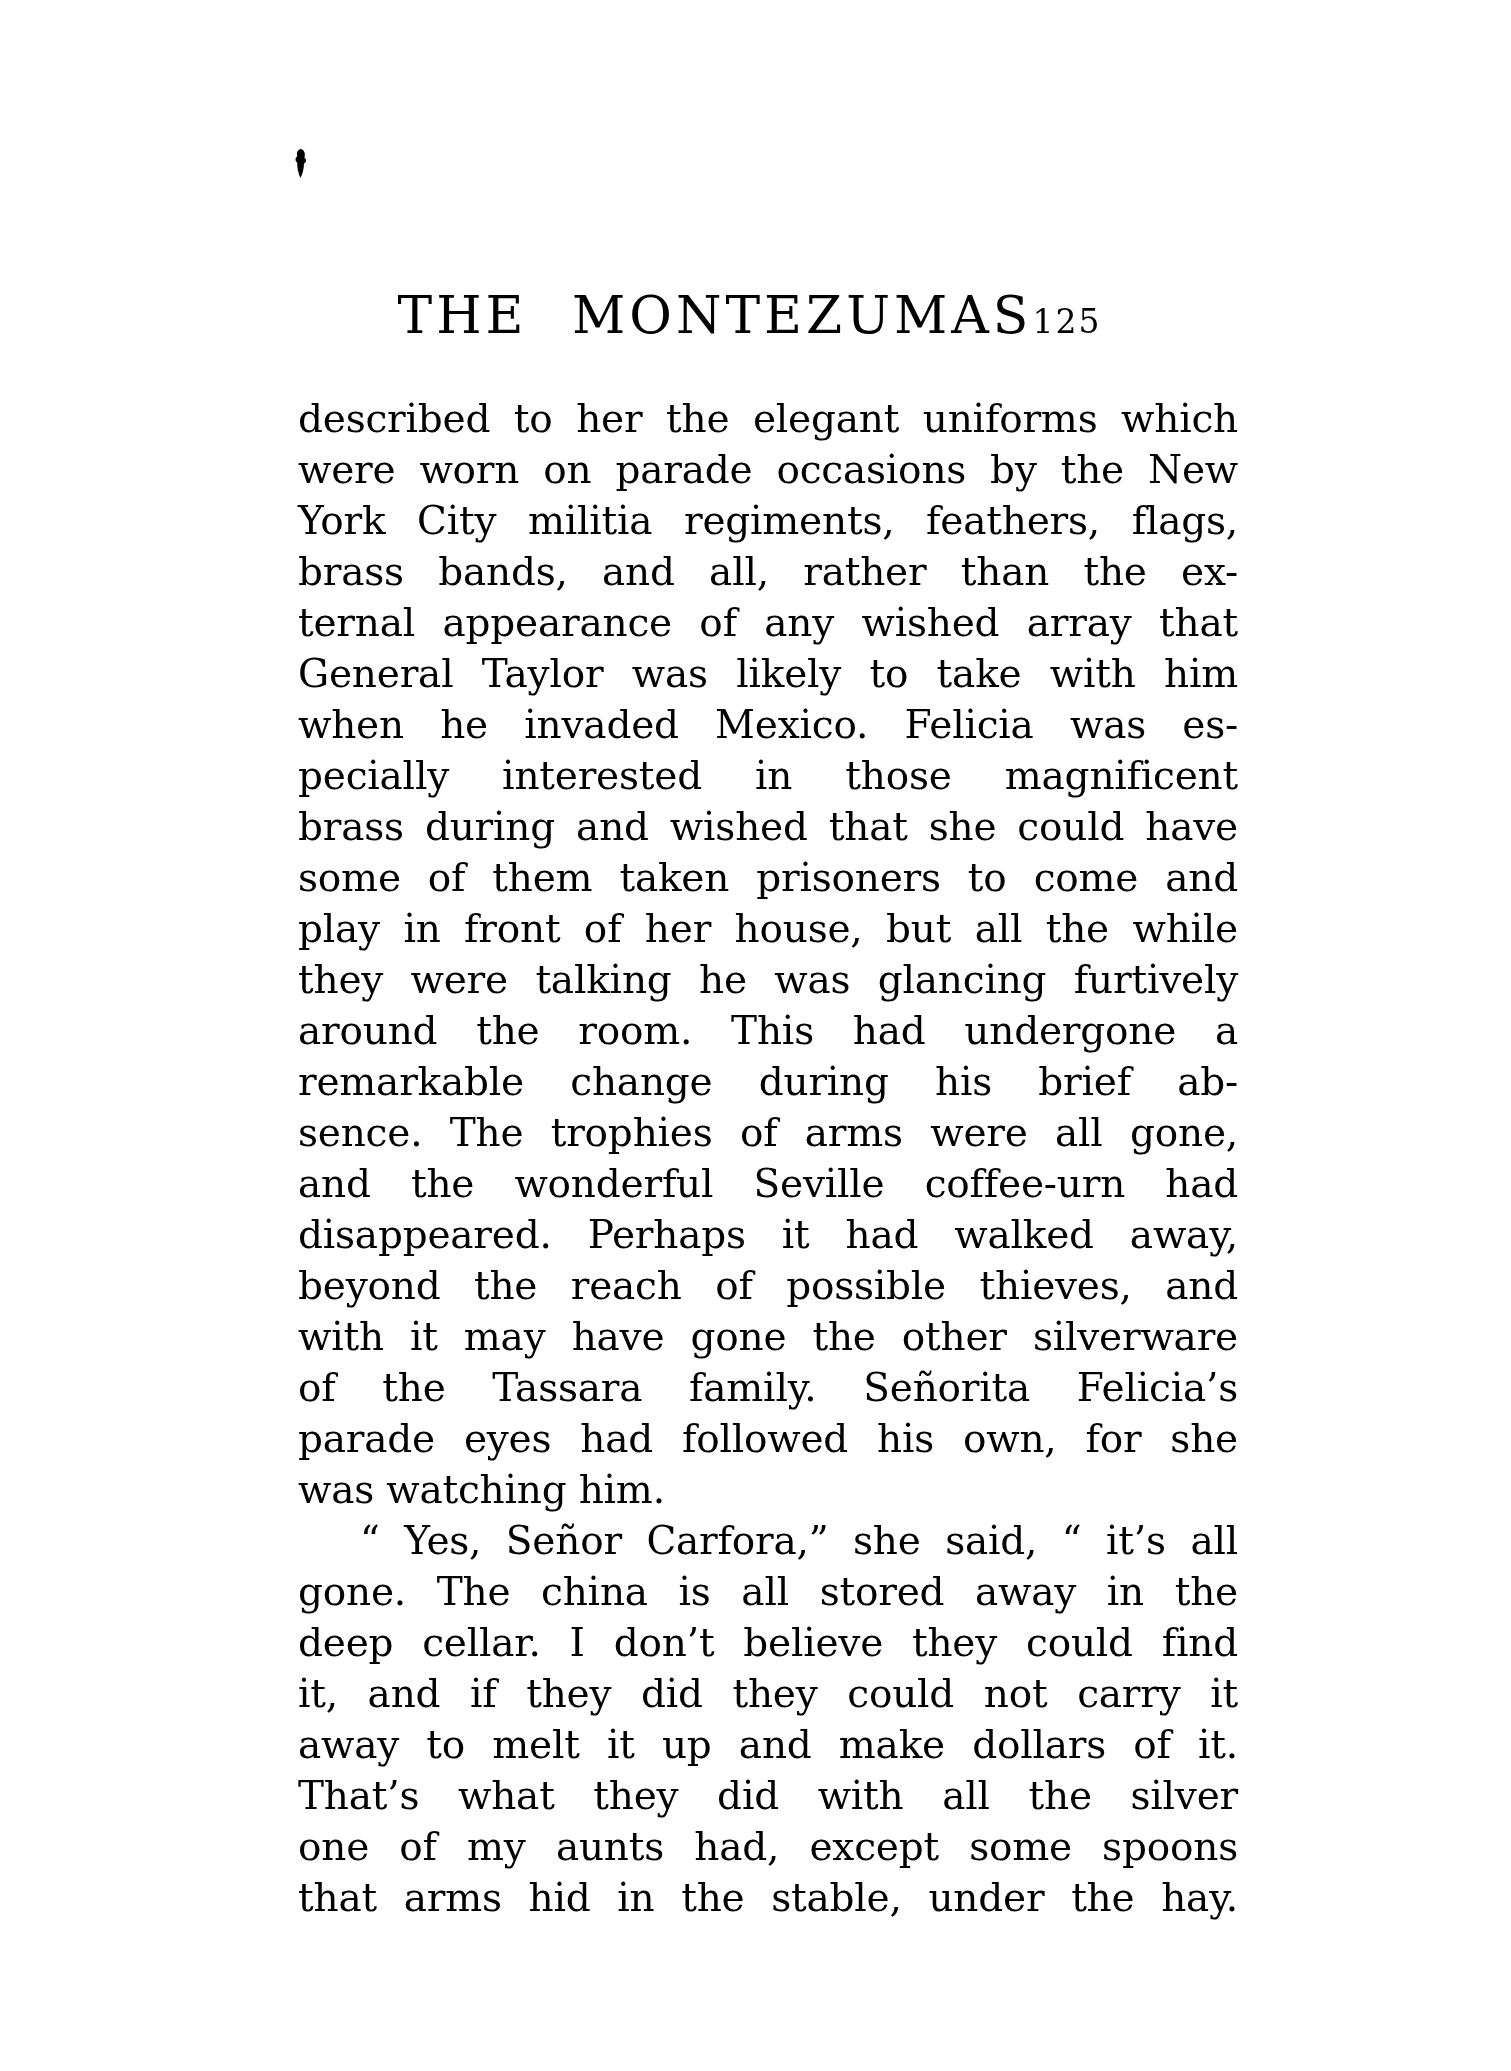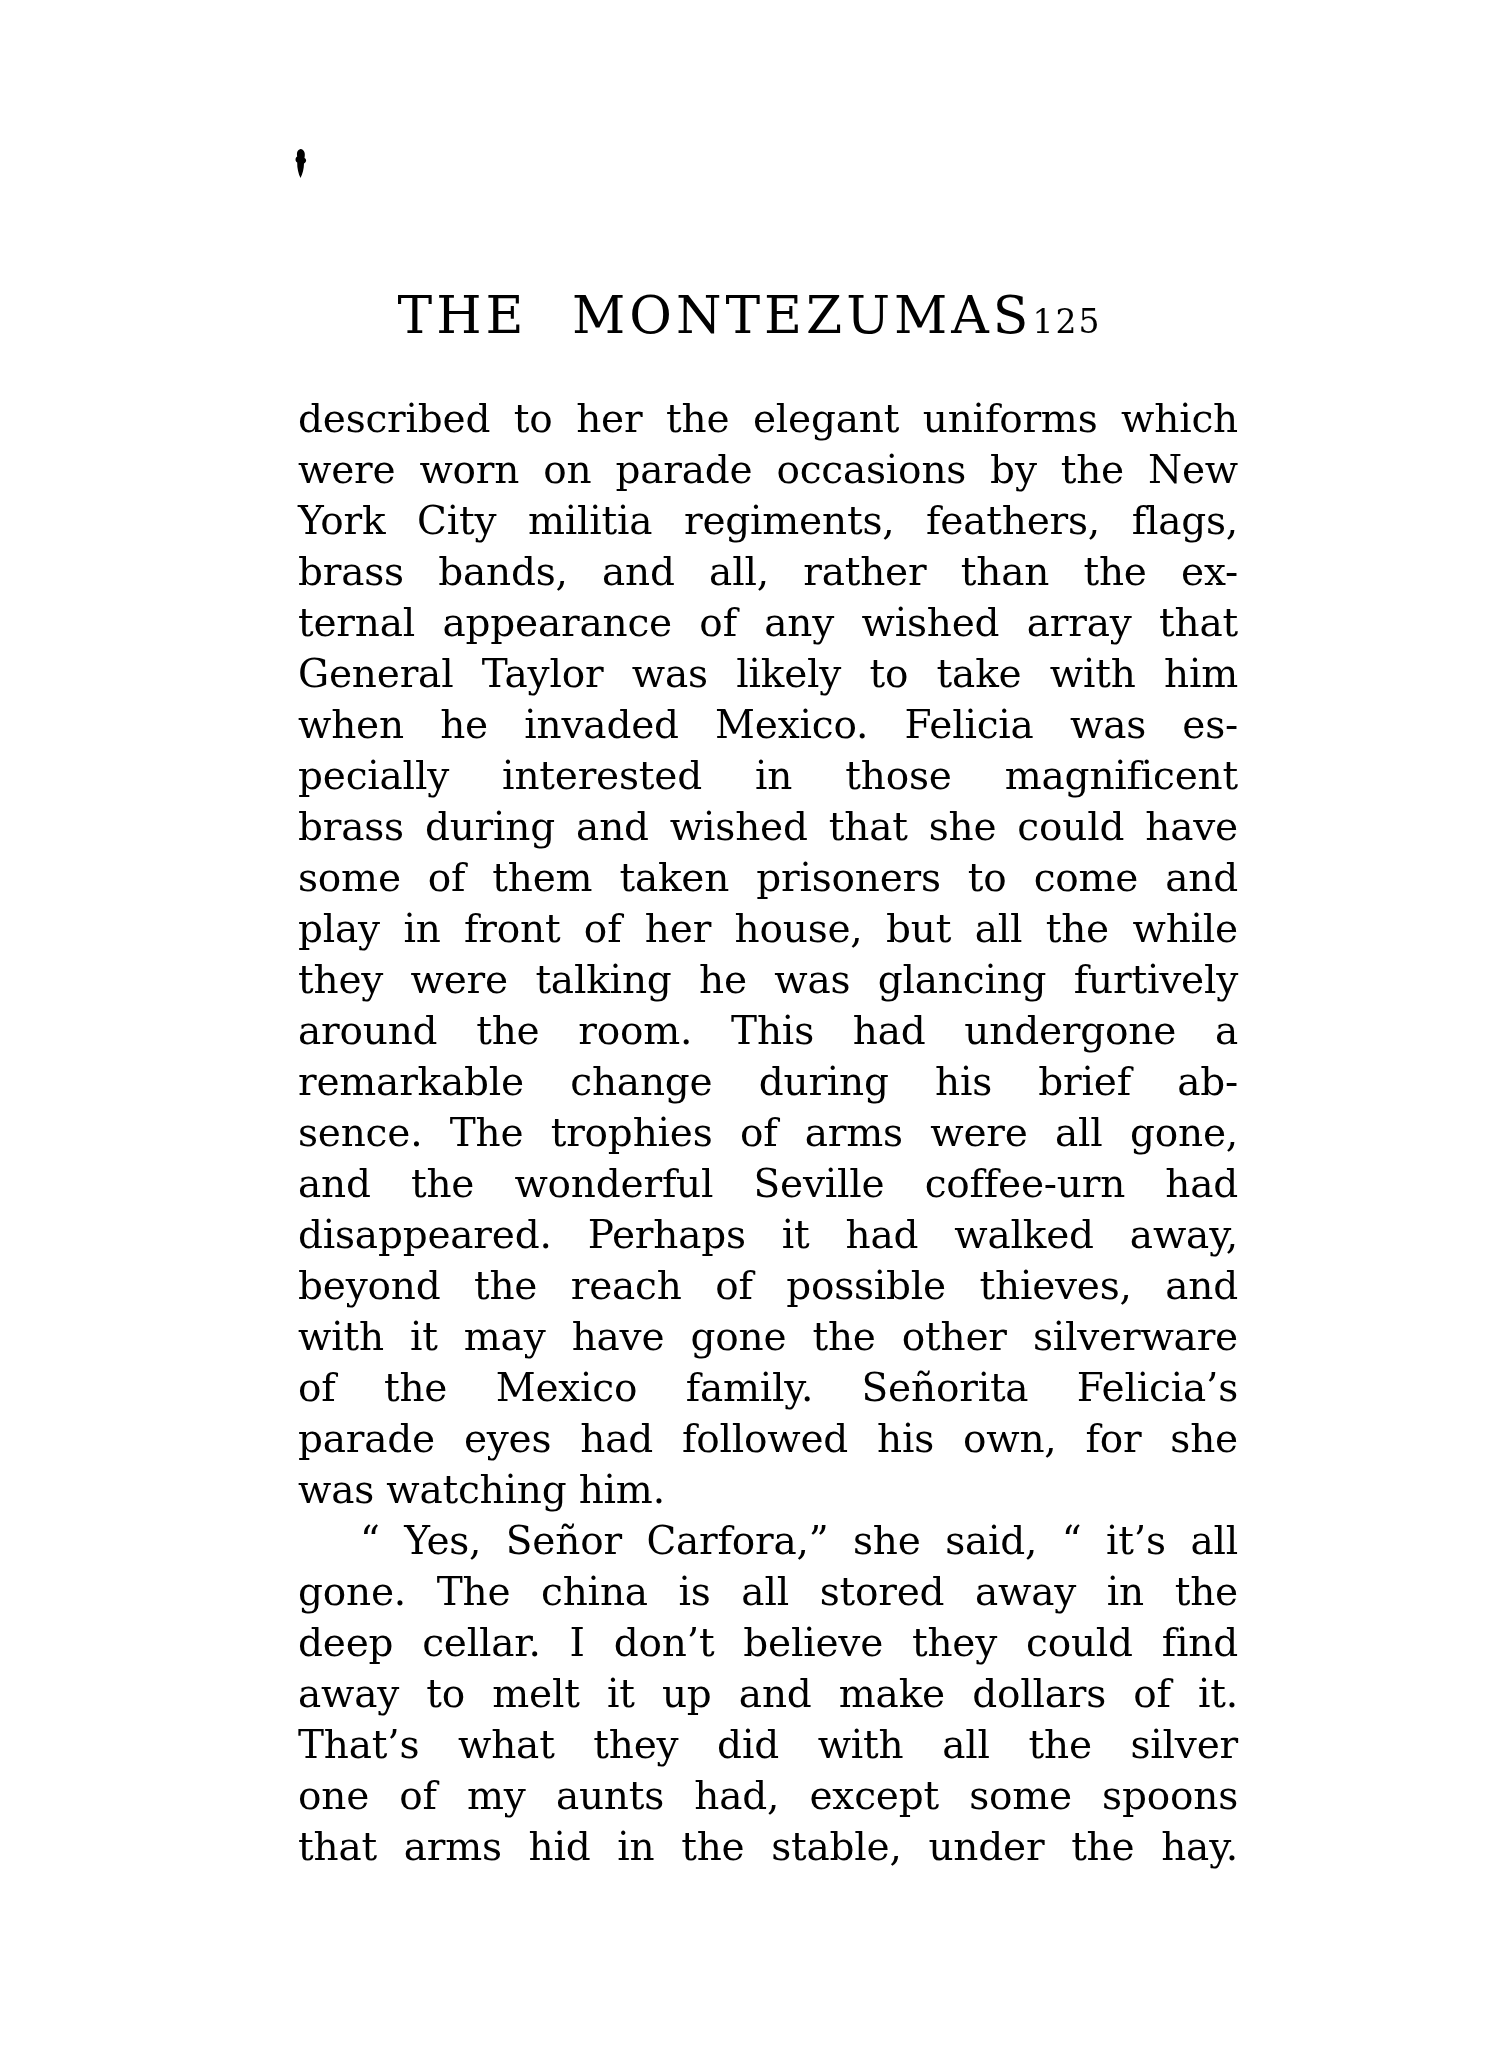--- a/index.html
+++ b/index.html
@@ -92,25 +92,26 @@
       <div class="line">some of them taken prisoners to come and</div>
       <div class="line">play in front of her house, but all the while</div>
       <div class="line">they were talking he was glancing furtively</div>
       <div class="line">around the room.  This had undergone a</div>
       <div class="line">remarkable change during his brief ab-</div>
       <div class="line">sence.  The trophies of arms were all gone,</div>
       <div class="line">and the wonderful Seville coffee-urn had</div>
       <div class="line">disappeared.  Perhaps it had walked away,</div>
       <div class="line">beyond the reach of possible thieves, and</div>
       <div class="line">with it may have gone the other silverware</div>
-      <div class="line">of the Mexico family.  Señorita Felicia’s</div>
+      <div class="line">of the Tassara family.  Señorita Felicia’s</div>
       <div class="line">parade eyes had followed his own, for she</div>
       <div class="line no-justify">was watching him.</div>
       <div class="line indent">“ Yes, Señor Carfora,” she said, “ it’s all</div>
       <div class="line">gone.  The china is all stored away in the</div>
       <div class="line">deep cellar.  I don’t believe they could find</div>
+      <div class="line">it, and if they did they could not carry it</div>
       <div class="line">away to melt it up and make dollars of it.</div>
       <div class="line">That’s what they did with all the silver</div>
       <div class="line">one of my aunts had, except some spoons</div>
       <div class="line">that arms hid in the stable, under the hay.</div>
     </div>
 
 </div>
 
 </body></html>

